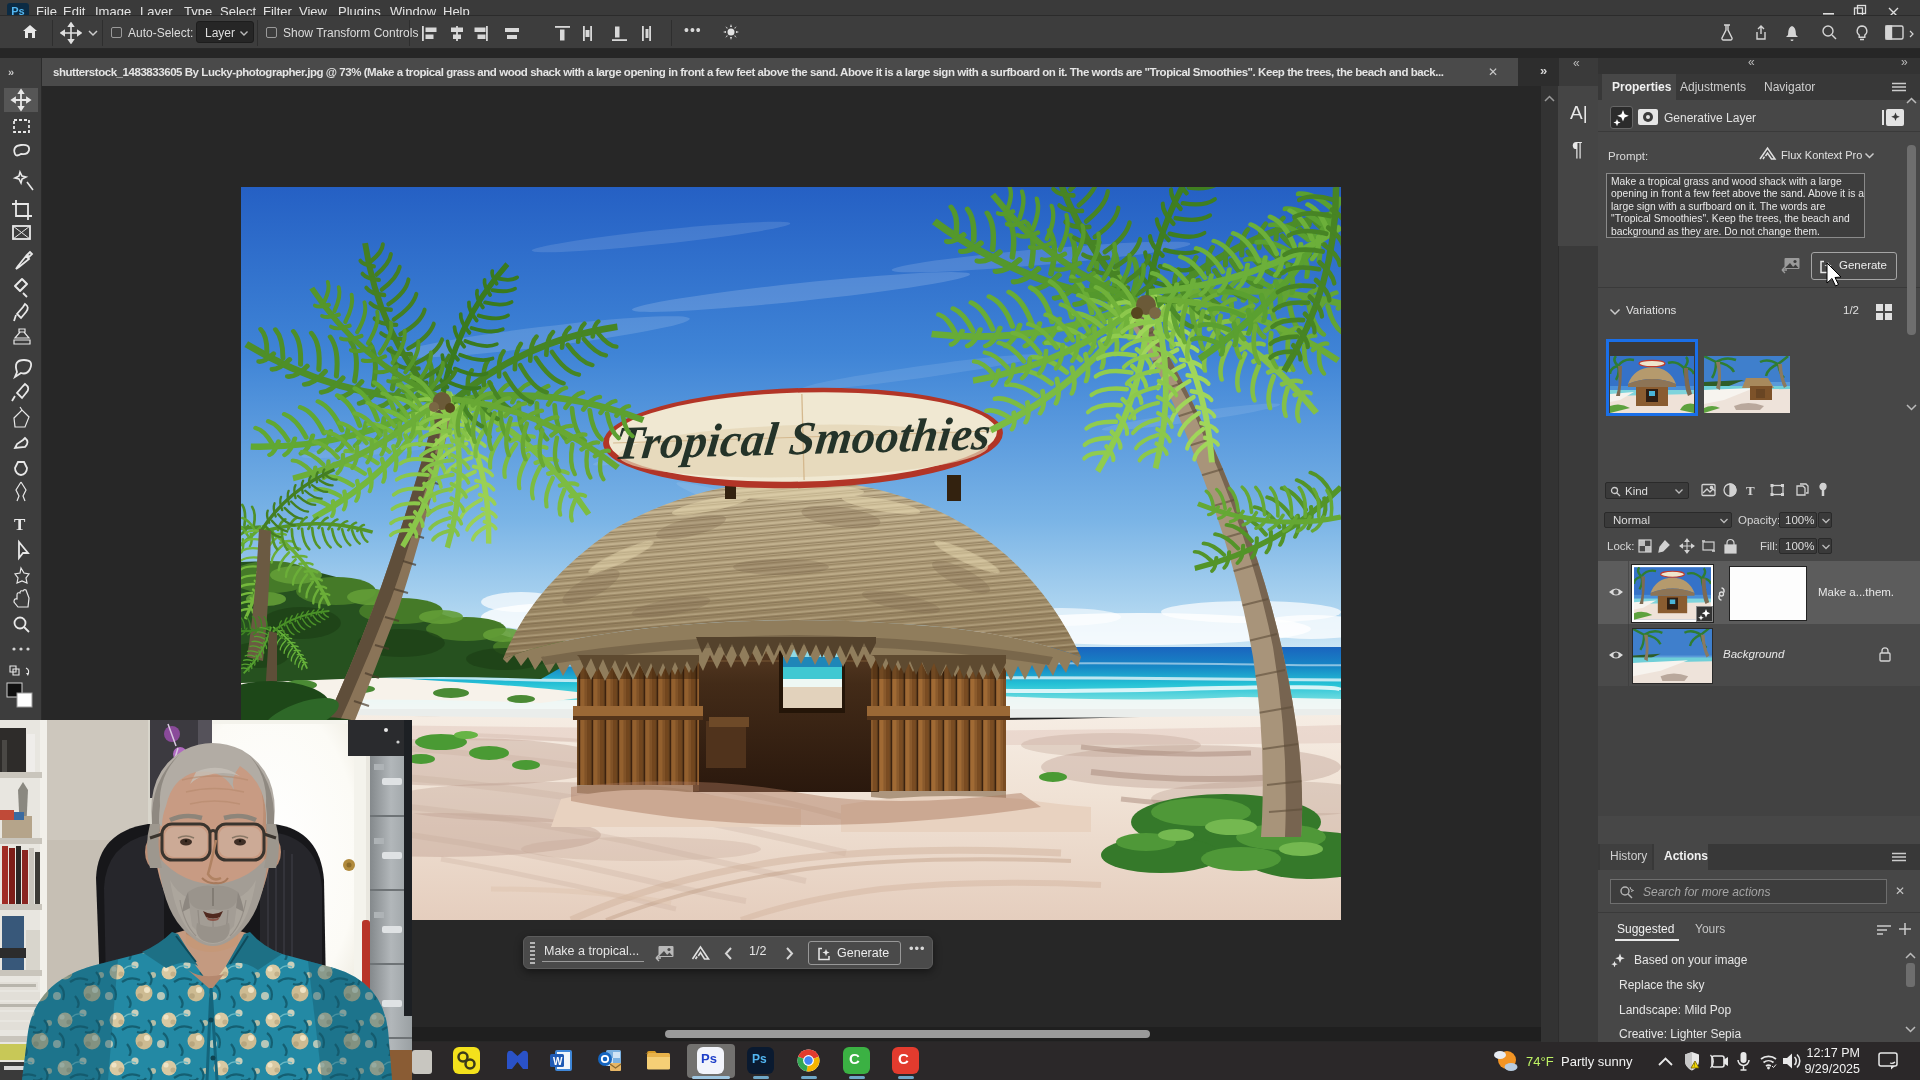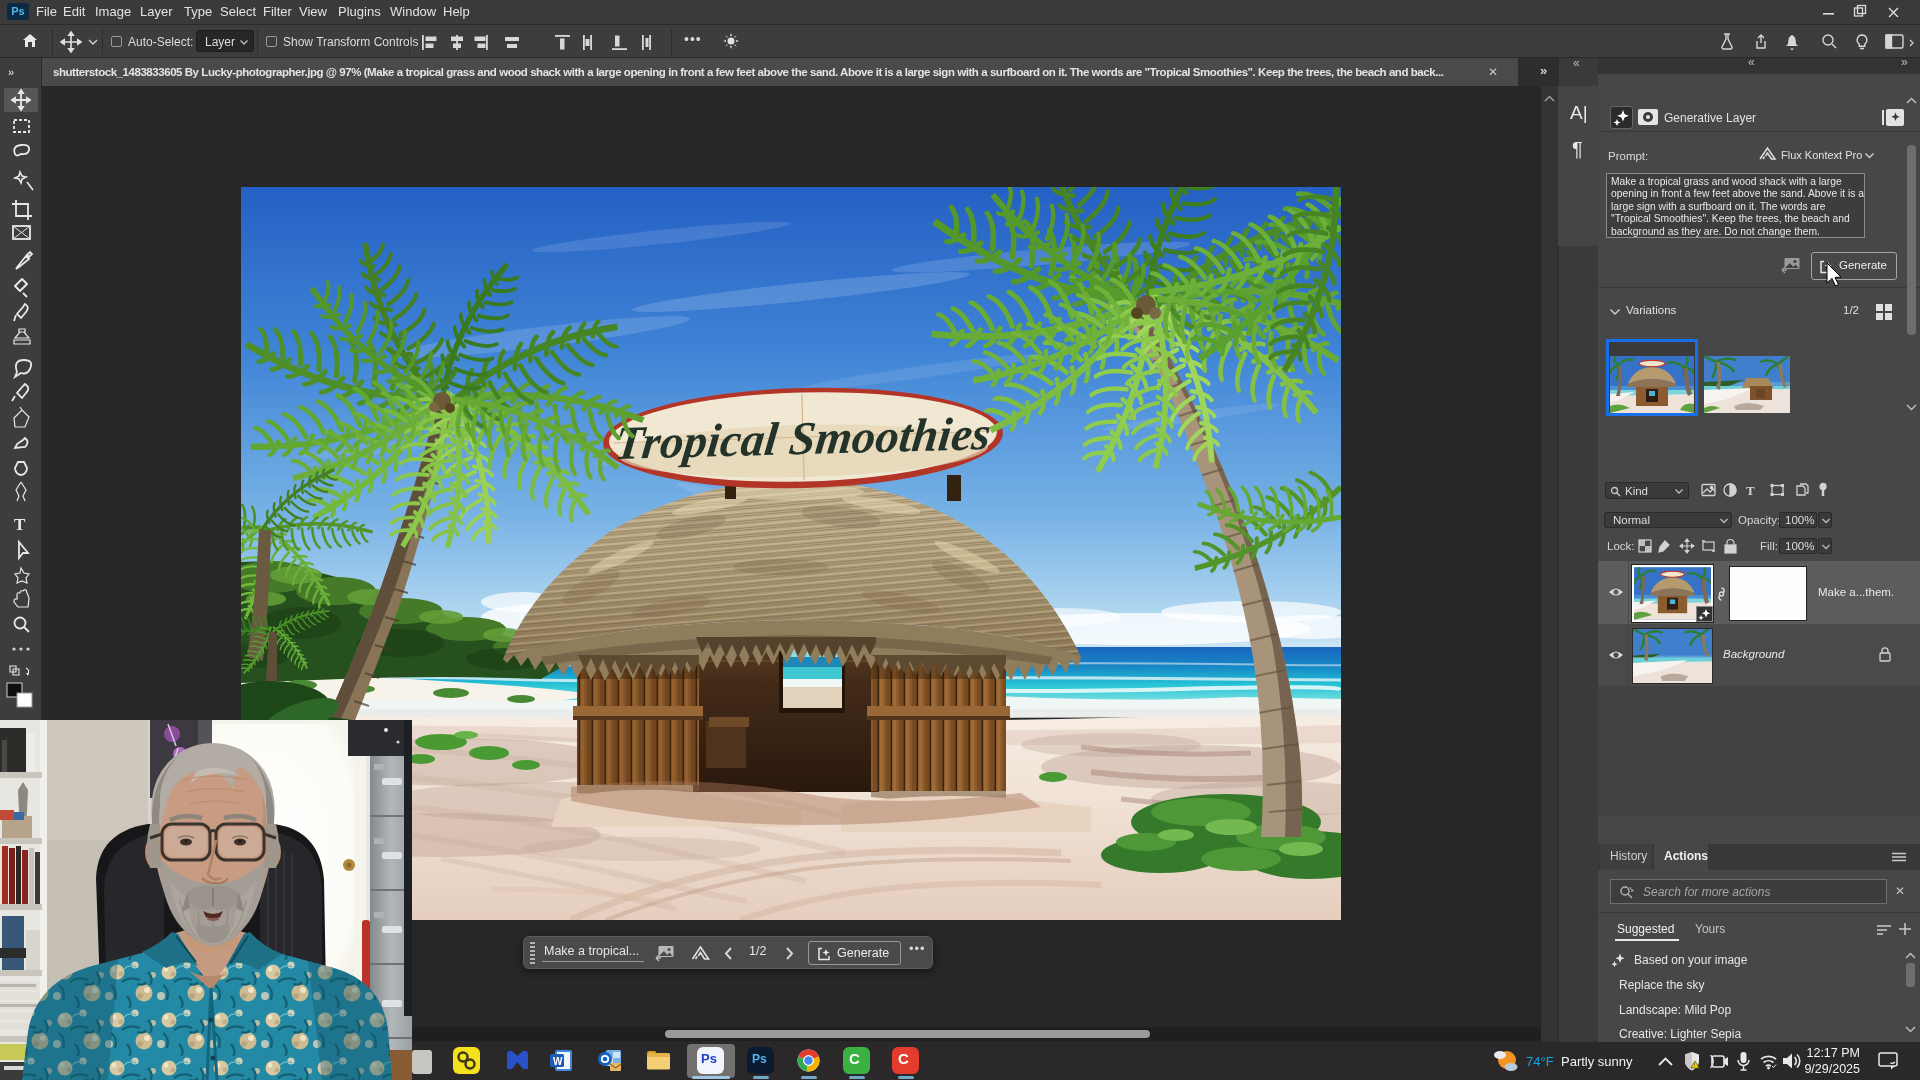--- a/index.html
+++ b/index.html
@@ -4,21 +4,21 @@
 <style>
 *{margin:0;padding:0;box-sizing:border-box;}
 html,body{width:1920px;height:1080px;overflow:hidden;background:#262626;font-family:"Liberation Sans",sans-serif;}
 .abs{position:absolute;}
 #app{position:relative;width:1920px;height:1080px;}
 
 #menubar{position:absolute;left:0;top:0;width:1920px;height:24px;background:#3a3a3a;color:#e3e3e3;font-size:13px;}
 #menubar .mi{position:absolute;top:4px;}
 #pslogo{position:absolute;left:7px;top:3px;width:22px;height:17px;background:#0b2b44;color:#53b6f0;font-size:11px;font-weight:bold;text-align:center;line-height:17px;border-radius:3px;}
 
-#optbar{position:absolute;left:0;top:24px;width:1920px;height:34px;background:#3d3d3d;border-top:1px solid #2b2b2b;border-bottom:1px solid #282828;color:#dcdcdc;font-size:12px;}
+#optbar{position:absolute;left:0;top:15px;width:1920px;height:34px;background:#3d3d3d;border-top:1px solid #2b2b2b;border-bottom:1px solid #282828;color:#dcdcdc;font-size:12px;}
 .vsep{position:absolute;top:4px;height:26px;width:1px;background:#2e2e2e;}
 .cbx{position:absolute;top:11px;width:11px;height:11px;border:1px solid #9a9a9a;border-radius:2px;background:#3d3d3d;}
 #layerdd{position:absolute;left:196px;top:5px;width:58px;height:22px;background:#262626;border:1px solid #1d1d1d;border-radius:3px;color:#ddd;font-size:12px;line-height:22px;padding-left:8px;}
 
 #tabrow{position:absolute;left:42px;top:58px;width:1516px;height:28px;background:#2d2d2d;}
 #doctab{position:absolute;left:0;top:0;width:1476px;height:28px;background:#4a4a4a;color:#e4e4e4;font-size:11.5px;font-weight:bold;letter-spacing:-0.45px;line-height:28px;white-space:nowrap;overflow:hidden;padding-left:11px;padding-right:46px;}
 
 #toolbar{position:absolute;left:0;top:58px;width:42px;height:1022px;background:#3d3d3d;border-right:1px solid #2b2b2b;}
 
 #canvasarea{position:absolute;left:42px;top:86px;width:1499px;height:956px;background:#272727;}
@@ -546,21 +546,21 @@
           <path d="M114 13 L118 17"></path>
         <path d="M144 4 a5 5 0 0 1 2.8 9 l0 2.2 -5.6 0 0 -2.2 a5 5 0 0 1 2.8 -9 Z M142 17.5 l4 0"></path>
         <rect x="168" y="4" width="17" height="13" rx="1.5"></rect>
           <rect x="168" y="4" width="5.5" height="13" fill="#d5d5d5"></rect>
         <path d="M192 9 L195 12 L192 15" stroke-width="1.2"></path>
       </g>
     </svg>
   </div>
   <div id="tabrow">
     <div id="doctab">
-        <span style="display:block;width:1395px;overflow:hidden;">shutterstock_1483833605 By Lucky-photographer.jpg @ 97% (Make a tropical grass and wood shack with a large opening in front a few feet above the sand. Above it is a large sign with a surfboard on it. The words are "Tropical Smoothies". Keep the trees, the beach and back...</span>
+        <span style="display:block;width:1395px;overflow:hidden;">shutterstock_1483833605 By Lucky-photographer.jpg @ 73% (Make a tropical grass and wood shack with a large opening in front a few feet above the sand. Above it is a large sign with a surfboard on it. The words are "Tropical Smoothies". Keep the trees, the beach and back...</span>
       </div>
     <div class="abs" style="left:1446px;top:7px;color:#c9c9c9;font-size:12px;">✕</div>
     <div class="abs" style="left:1498px;top:5px;color:#d5d5d5;font-size:13px;font-weight:bold;">»</div>
   </div>
   <div id="toolbar">
     <div class="abs" style="left:8px;top:8px;color:#c9c9c9;font-size:11px;font-weight:bold;">»</div>
     <svg class="abs" style="left:0;top:28px;" width="42" height="700" viewBox="0 0 42 700">
       <rect x="4" y="2" width="34" height="24" fill="#565656"></rect>
       <g stroke="#e8e8e8" stroke-width="1.8" fill="#e8e8e8">
         <path d="M21 6 L21 22 M14 14 L28 14" fill="none"></path>
@@ -606,20 +606,30 @@
     </div>
   <div id="dockicons">
     <div class="abs" style="left:12px;top:16px;color:#e8e8e8;font-size:19px;">A|</div>
     <div class="abs" style="left:14px;top:52px;color:#e8e8e8;font-size:20px;">¶</div>
   </div>
 
   <div id="rightpanel">
     <div class="abs" style="left:0;top:0;width:322px;height:16px;background:#333;">
       <div class="abs" style="left:150px;top:-3px;color:#bbb;font-size:12px;">«</div>
       <div class="abs" style="left:303px;top:-3px;color:#bbb;font-size:12px;">»</div>
+    </div>
+    <div class="ptabbar" style="top:16px;height:26px;">
+      <div class="ptab active" style="left:4px;top:0;width:74px;height:26px;">
+          <span style="position:absolute;left:10px;top:6px;font-weight:bold;">Properties</span>
+        </div>
+      <div class="ptab" style="left:82px;top:6px;">Adjustments</div>
+      <div class="ptab" style="left:166px;top:6px;">Navigator</div>
+      <svg class="abs" style="left:294px;top:8px;" width="14" height="12" viewBox="0 0 14 12">
+          <path d="M0 1.5 h14 M0 5 h14 M0 8.5 h14" stroke="#ccc" stroke-width="1.6"></path>
+        </svg>
     </div>
 
     <div class="abs" style="left:12px;top:48px;width:23px;height:23px;background:#2b2b2b;border:1px solid #666;border-radius:3px;">
       <svg width="21" height="21" viewBox="0 0 21 21">
           <path d="M12 3 l1.6 4.2 4.2 1.6 -4.2 1.6 -1.6 4.2 -1.6 -4.2 -4.2 -1.6 4.2 -1.6 Z" fill="#fff"></path>
           <path d="M6 12 l1 2.6 2.6 1 -2.6 1 -1 2.6 -1 -2.6 -2.6 -1 2.6 -1 Z" fill="#fff"></path>
         </svg>
     </div>
     <div class="abs" style="left:40px;top:51px;width:20px;height:16px;background:#e6e6e6;border-radius:2px;">
       <div class="abs" style="left:5px;top:3px;width:10px;height:10px;background:#3c3c3c;border-radius:50%;"></div>
@@ -968,21 +978,21 @@
     <div class="tbu" style="left:849px;width:16px;"></div>
     <div class="tbi" style="left:892px;background:#e33b2e;">
         <div style="position:absolute;left:6px;top:3px;font-size:15px;font-weight:bold;color:#fff;">C</div>
       </div>
     <div class="tbu" style="left:898px;width:16px;"></div>
     <svg class="abs" style="left:1491px;top:4px;" width="30" height="30" viewBox="0 0 30 30">
         <circle cx="16" cy="14" r="9" fill="#f29424"></circle>
         <ellipse cx="9" cy="9" rx="6" ry="4" fill="#e8ecf2"></ellipse>
         <ellipse cx="20" cy="21" rx="6.5" ry="4" fill="#b8cce0"></ellipse>
       </svg>
-    <div class="abs" style="left:1526px;top:12px;font-size:13px;color:#0ea5e9;">74°F</div>
+    <div class="abs" style="left:1526px;top:12px;font-size:13px;color:#bef264;">74°F</div>
     <div class="abs" style="left:1561px;top:12px;font-size:13px;color:#f2f2f2;">Partly sunny</div>
     <svg class="abs" style="left:1657px;top:14px;" width="17" height="11" viewBox="0 0 17 11">
         <path d="M2 9 L8.5 2.5 L15 9" stroke="#e8e8e8" stroke-width="1.8" fill="none"></path>
       </svg>
     <svg class="abs" style="left:1683px;top:9px;" width="18" height="21" viewBox="0 0 18 21">
         <path d="M9 1 L16 3.5 V10 q0 6 -7 9.5 Q2 16 2 10 V3.5 Z" fill="#e8e8e8"></path>
         <path d="M9 1 L9 19.5 Q2 16 2 10 V3.5 Z" fill="#c8c8c8"></path>
         <path d="M12 10 l4 7 -8 0 Z" fill="#f5d800" stroke="#6a5a00" stroke-width="0.8"></path>
         <text x="10.8" y="16" font-size="5.5" fill="#333">!</text>
       </svg>

